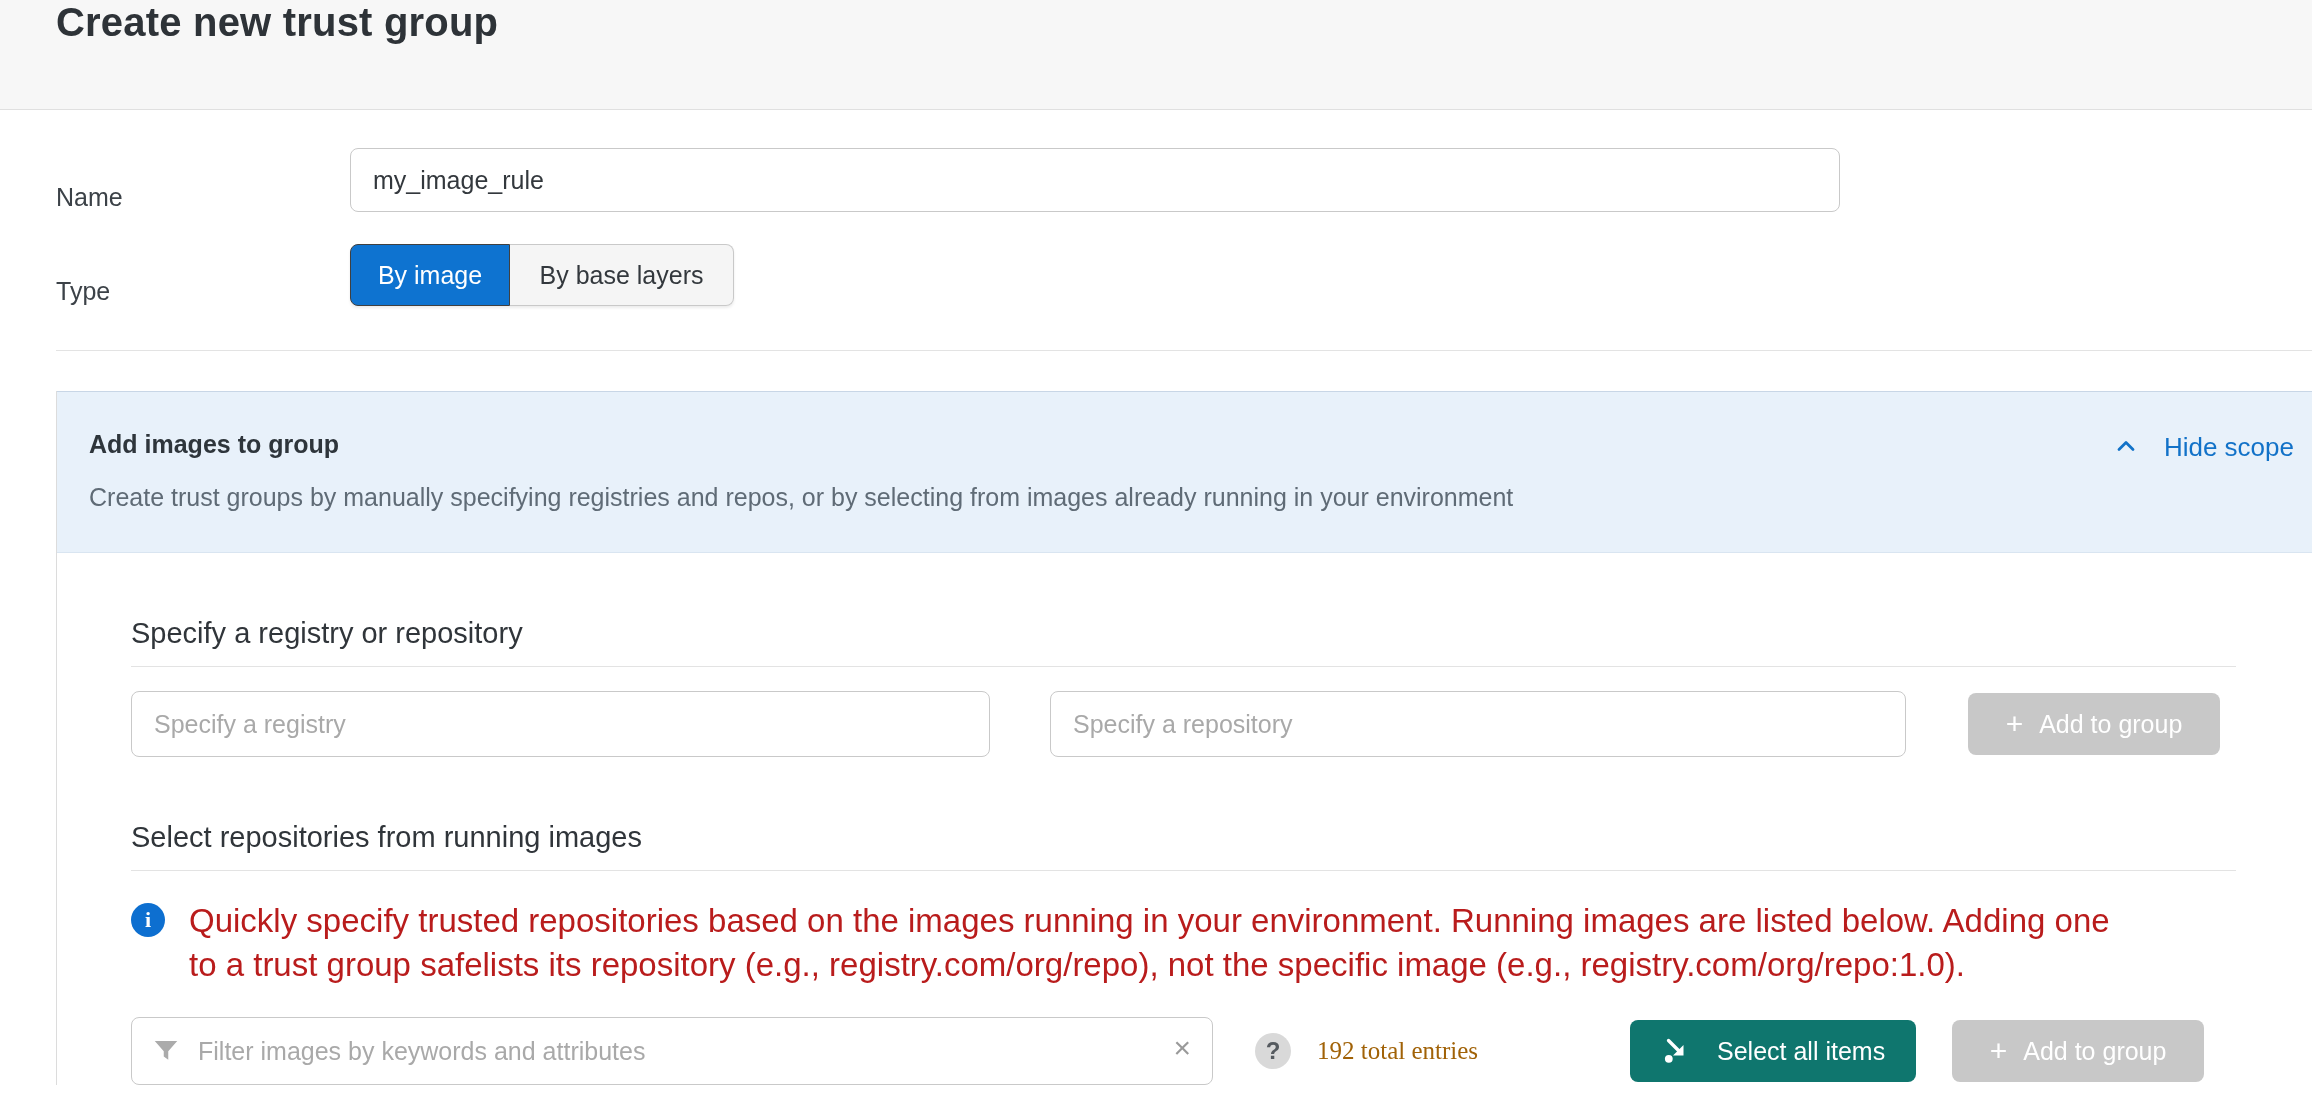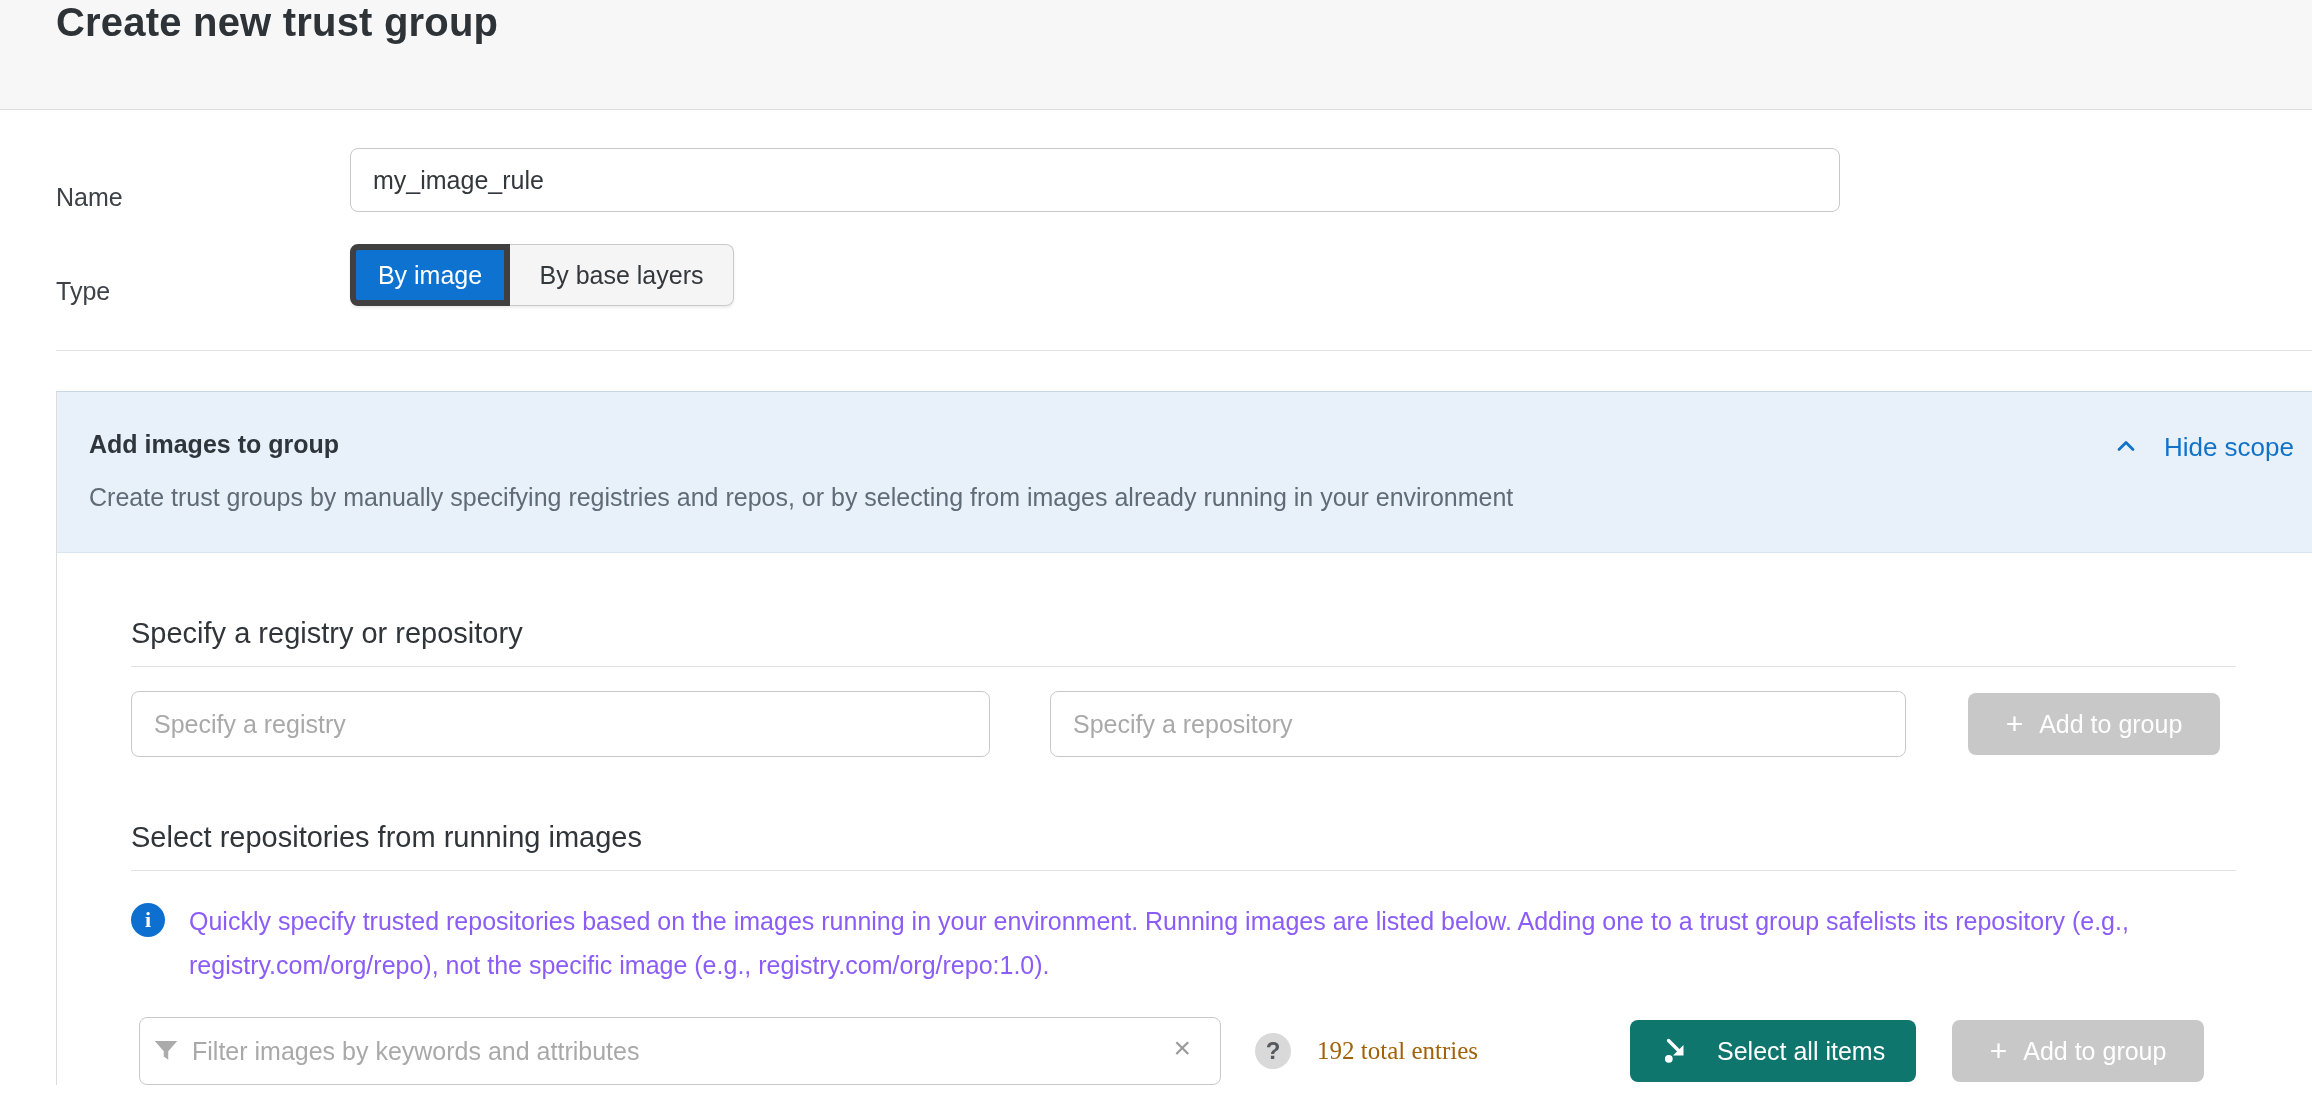--- a/index.html
+++ b/index.html
@@ -20,21 +20,21 @@
     font-size:25px; color:#33383d; padding:0 22px; outline:none; font-family:inherit; }
   .name-input { width:1490px; }
   .text-input::placeholder { color:#a9a9a9; }
 
   
   .segmented { display:flex; height:62px; border-radius:8px;
     box-shadow:0 2px 3px rgba(0,0,0,0.08); }
   .segment { display:flex; align-items:center; justify-content:center;
     font-size:25px; cursor:pointer; }
   .segment.active { background:#0e73d0; color:#fff; width:160px;
-    border:6px solid #404040; border-radius:8px 0 0 8px; }
+    border:1px solid #404040; border-radius:8px 0 0 8px; }
   .segment.inactive { background:#f5f5f5; color:#33383d; width:224px;
     border:1px solid #c9c9c9; border-left:none; border-radius:0 8px 8px 0; }
 
   .h-divider { height:1px; background:#e3e3e3; margin-left:56px; margin-top:44px; }
 
   
   .scope-box { margin-left:56px; margin-top:40px; border-left:1px solid #dcdcdc; }
   .scope-banner { background:#e8f1fa; border-top:1px solid #c8d6e6;
     border-bottom:1px solid #d9e5f1; padding:38px 16px 40px 32px; position:relative; }
   .banner-title { font-size:25px; font-weight:600; color:#2e353b; }
@@ -55,25 +55,25 @@
     cursor:pointer; font-family:inherit; }
   .btn-disabled { background:#c8c8c8; }
   .btn-primary { background:#0f766e;gap:26px; }
   .btn-plus { font-size:30px; font-weight:400; line-height:1; }
   .add-group-btn { width:252px; margin-left:62px; }
 
   .info-row { display:flex; margin-top:28px; gap:24px; }
   .info-icon { width:34px; height:34px; border-radius:50%; background:#0d6fd0; color:#fff;
     display:flex; align-items:center; justify-content:center; font-size:22px;
     font-weight:bold; flex:0 0 auto; margin-top:4px; font-family:"Liberation Serif",serif; }
-  .info-text { font-size:25px; line-height:44px; color:#8b5cf6; max-width:1950px; }
+  .info-text { font-size:33px; line-height:44px; color:#b91c1c; max-width:1950px; }
 
   .filter-row { display:flex; align-items:center; margin-top:30px; }
   .filter-wrap { position:relative; width:1082px; }
-  .filter-input { width:100%; height:68px; padding-left:52px; padding-right:64px;margin-left:8px; }
+  .filter-input { width:100%; height:68px; padding-left:66px; padding-right:64px; }
   .funnel-icon { position:absolute; left:20px; top:19px; }
   .clear-icon { position:absolute; right:22px; top:14px; font-size:30px; color:#9a9a9a;
     cursor:pointer; }
   .help-circle { width:36px; height:36px; border-radius:50%; background:#d9d9d9;
     color:#555a5f; font-size:24px; font-weight:bold; display:flex; align-items:center;
     justify-content:center; margin-left:42px; cursor:pointer; }
   .total-entries { font-size:25px; color:#a16207; margin-left:26px;font-family:Liberation Serif, serif; }
   .select-all-btn { width:286px; margin-left:152px; }
   .filter-add-btn { width:252px; margin-left:36px; }
 </style>

